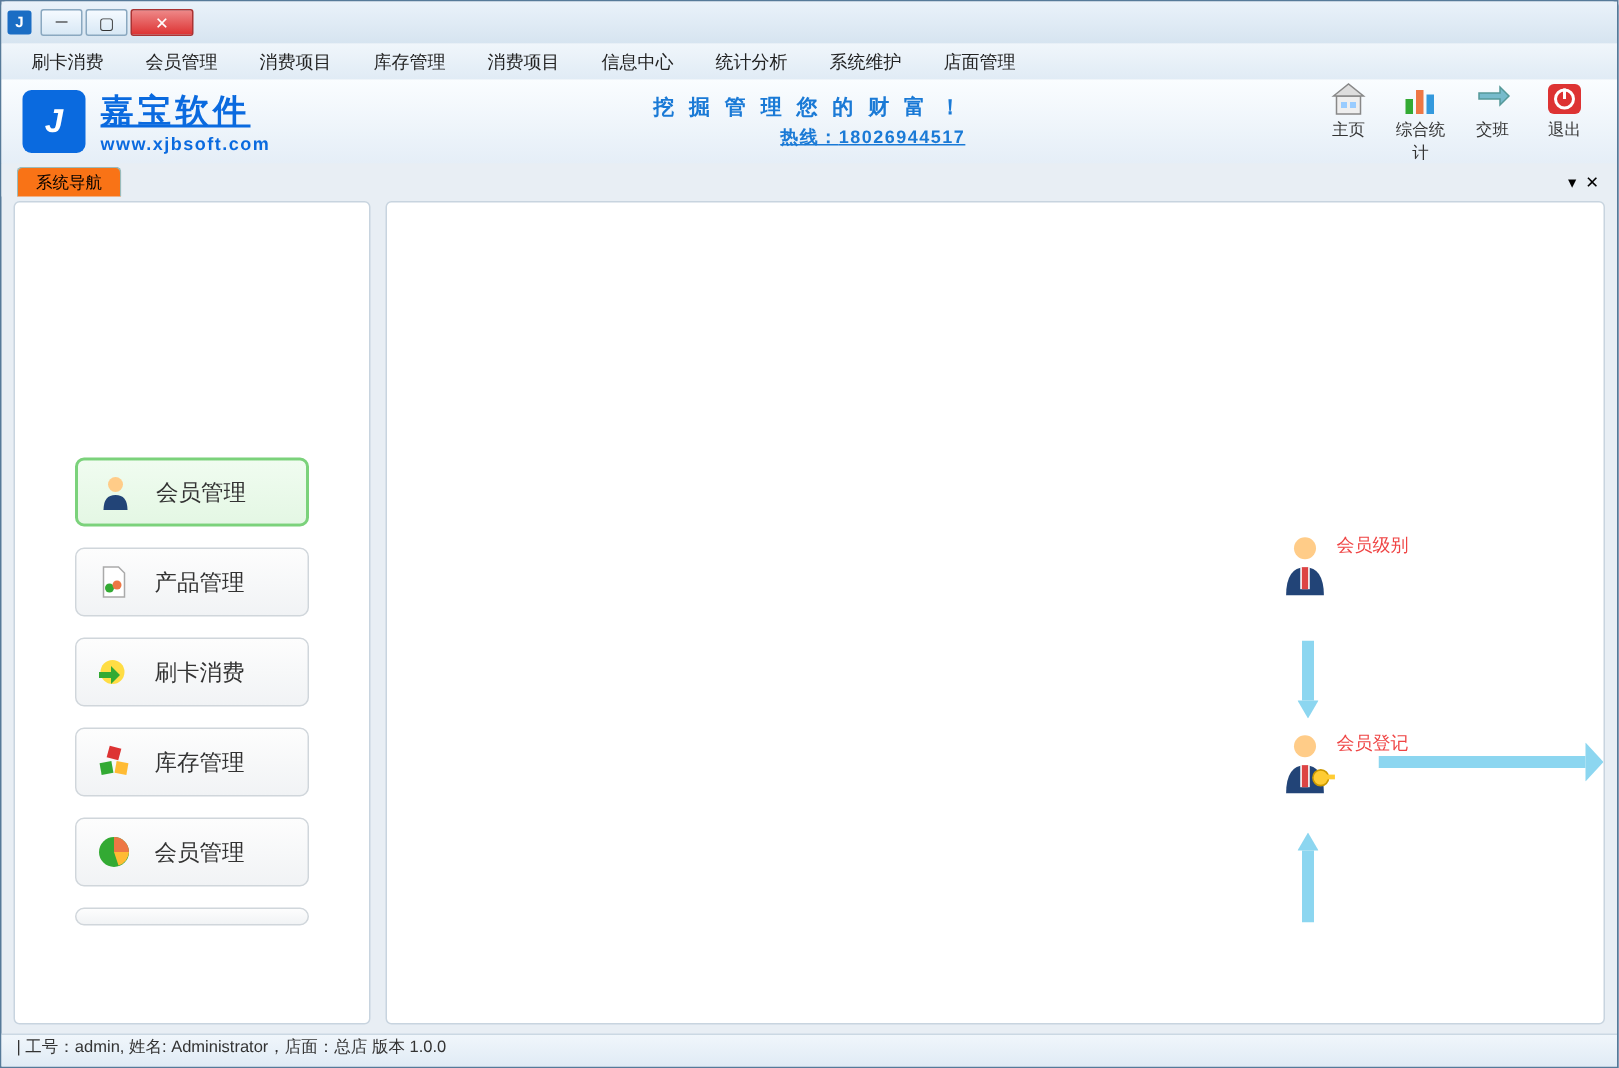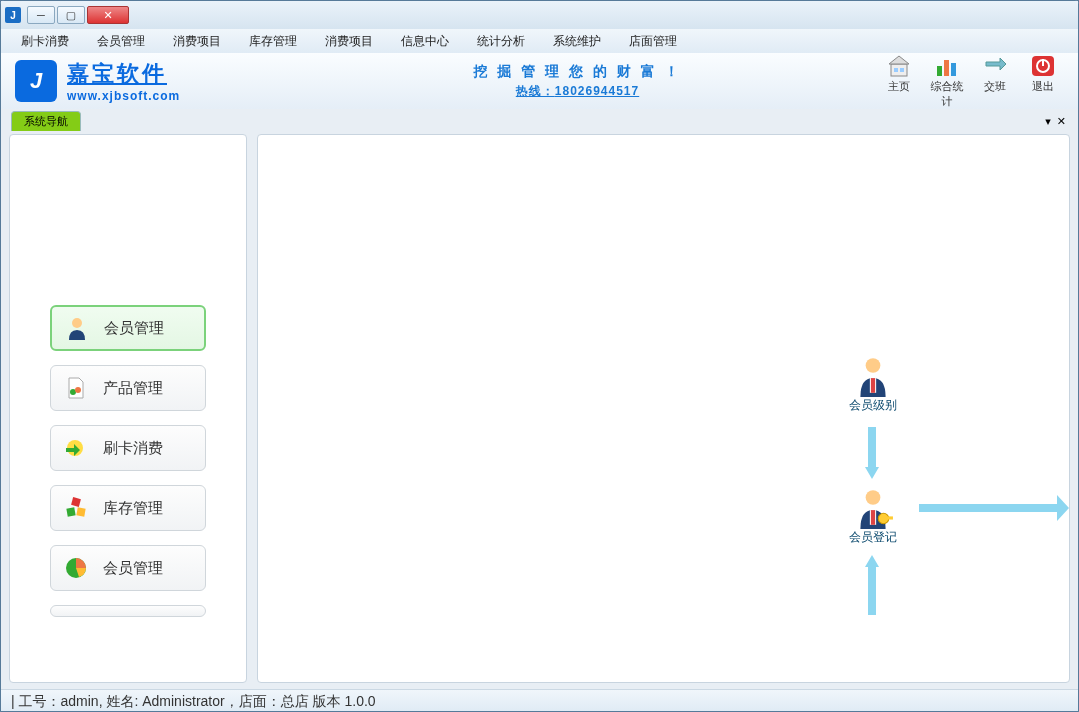--- a/index.html
+++ b/index.html
@@ -35,35 +35,35 @@
 .menuitem { padding: 3px 8px; cursor: pointer; }
 
 .brandbar {
   height: 56px; background: linear-gradient(#fafdff, #e5eef7);
   display: flex; align-items: center; padding: 0 14px;
 }
 .logo-box { width: 42px; height: 42px; background: #0a6adf; border-radius: 6px; display:flex;align-items:center;justify-content:center;color:#fff;font-size:22px;font-style:italic;font-weight:bold;}
 .brand-text { margin-left: 10px; }
 .brand-title { font-size: 22px; font-weight: bold; color: #0a6adf; letter-spacing: 3px; text-decoration: underline; }
 .brand-url { font-size: 12px; color: #0a6adf; letter-spacing: 1px; font-weight: bold; }
-.brand-slogan { position:absolute; left:50%; transform:translateX(-50%); text-align:center; color:#1a7ad6; font-weight:bold; font-size:14px; letter-spacing:3px;margin-left:38px; }
+.brand-slogan { position:absolute; left:50%; transform:translateX(-50%); text-align:right; color:#1a7ad6; font-weight:bold; font-size:14px; letter-spacing:3px; }
 .brand-hotline { color:#1a7ad6; font-size:12px; letter-spacing:1px; margin-top:2px; font-weight:bold;text-decoration:underline; }
 .toolbar-right { margin-left: auto; display: flex; gap: 6px; }
 .tool-btn {
   width: 42px; display:flex; flex-direction:column; align-items:center; cursor:pointer;
   font-size: 11px; color:#333;text-align:center;
 }
 .tool-icon { width: 28px; height: 26px; display:flex; align-items:center; justify-content:center;}
 
 .tabbar {
   height: 22px; background: #e8eef4; display:flex; align-items:flex-end; padding: 0 10px;
   position: relative;
 }
 .tab {
-  background: #84cc16; border: 1px solid #9bb; border-bottom: none; border-radius: 4px 4px 0 0;
+  background: #f97316; border: 1px solid #9bb; border-bottom: none; border-radius: 4px 4px 0 0;
   padding: 2px 12px; font-size: 11px; cursor:pointer;
 }
 .tab-close-area { position:absolute; right:12px; bottom:3px; font-size:11px; display:flex; gap:6px; align-items:center; }
 
 .workspace {
   position: absolute; left: 8px; right: 8px; top: 133px; bottom: 28px;
   display: flex; gap: 10px;
 }
 .panel {
   background: #fff; border: 1px solid #c8d4df; border-radius: 4px;
@@ -76,27 +76,27 @@
   background: linear-gradient(#fdfdfd, #f1f3f5);
   display:flex; align-items:center; padding: 0 12px; gap: 14px;
   font-size: 15px; color:#333; cursor:pointer;
 }
 .nav-btn.active { border: 2px solid #7bd27b; background: linear-gradient(#f0fcf0,#e4f7e4); }
 .nav-icon { width: 26px; height: 26px; display:flex; align-items:center; justify-content:center; }
 
 .flow-area {
   position:absolute; right:0; top:220px; bottom:0; width:280px;
 }
-.flow-node { position:absolute; display:flex; flex-direction:column; align-items:center; font-size:12px; color:#0c4a6e; cursor:pointer;}
+.flow-node { position:absolute; display:flex; font-size:12px; color:#ef4444; cursor:pointer;}
 .flow-person { width:42px; height:42px; }
 
 .statusbar {
   position:absolute; left:0; right:0; bottom:0; height:22px;
   background: linear-gradient(#f0f6fb, #e0ebf5); border-top:1px solid #cbd8e3;
-  font-size: 14px; color:#333; display:flex; align-items:flex-end; padding: 0 10px;
+  font-size: 11px; color:#333; display:flex; align-items:flex-start; padding: 0 10px;
 }
 
 svg { display:block; }
 </style>
 </head>
 <body>
 
 <div class="window">
 
   <div class="titlebar">

